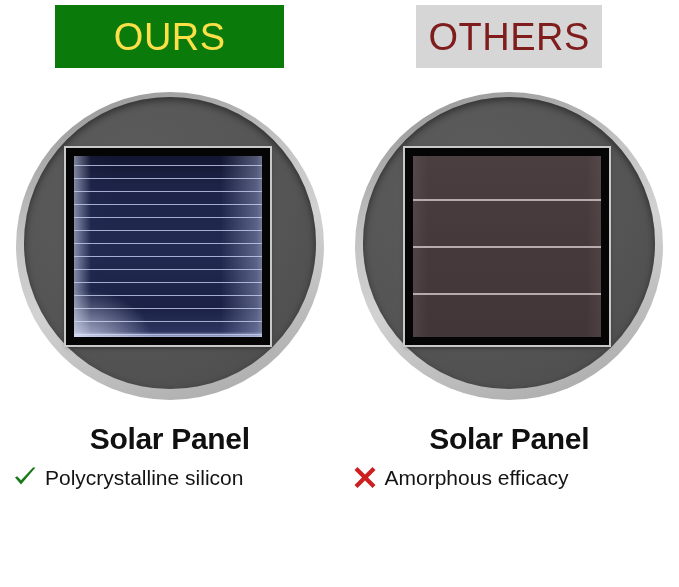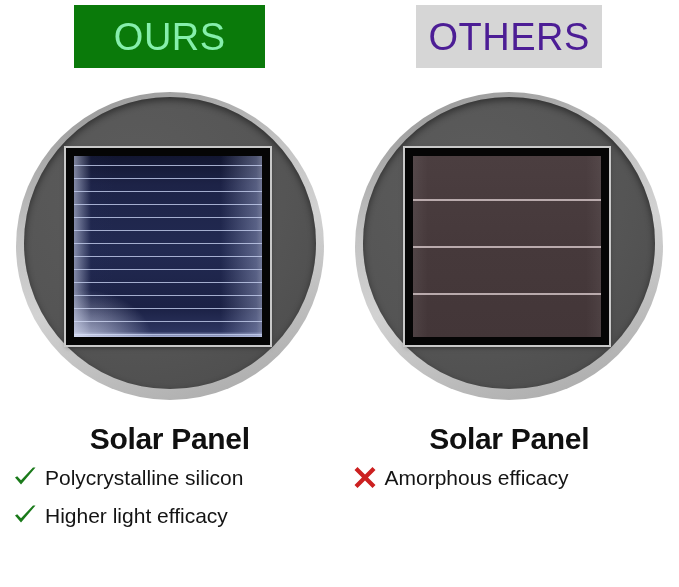--- a/index.html
+++ b/index.html
@@ -35,26 +35,26 @@
     height: 63px;
     display: flex;
     align-items: center;
     justify-content: center;
     font-size: 38px;
     letter-spacing: 0.5px;
     line-height: 1;
   }
   .badge-ours {
     background: #0a7a0a;
-    color: #86efac;
-    width: 191px;
+    color: #fde047;
+    width: 229px;
   }
   .badge-others {
     background: #d6d6d6;
-    color: #4c1d95;
+    color: #7f1d1d;
     width: 186px;
   }
 
   
   .circle-wrap {
     margin-top: 24px;
     width: 308px;
     height: 308px;
     position: relative;
   }
@@ -199,26 +199,20 @@
 
     <div class="features">
 
       <div class="feature-row">
         <svg class="mark" viewBox="0 0 26 26">
           <path d="M3 13.5 L9 20.5 L23.5 3.5 L21 3.5 L9 16.2 L5.2 12.2 Z" fill="#1a7a1a"></path>
         </svg>
         <span class="feature-text">Polycrystalline silicon</span>
       </div>
 
-      <div class="feature-row">
-        <svg class="mark" viewBox="0 0 26 26">
-          <path d="M3 13.5 L9 20.5 L23.5 3.5 L21 3.5 L9 16.2 L5.2 12.2 Z" fill="#1a7a1a"></path>
-        </svg>
-        <span class="feature-text">Higher light efficacy</span>
-      </div>
 
 
     </div>
   </div>
 
   <div class="column">
 
     <div class="badge badge-others">OTHERS</div>
 
     <div class="circle-wrap">

